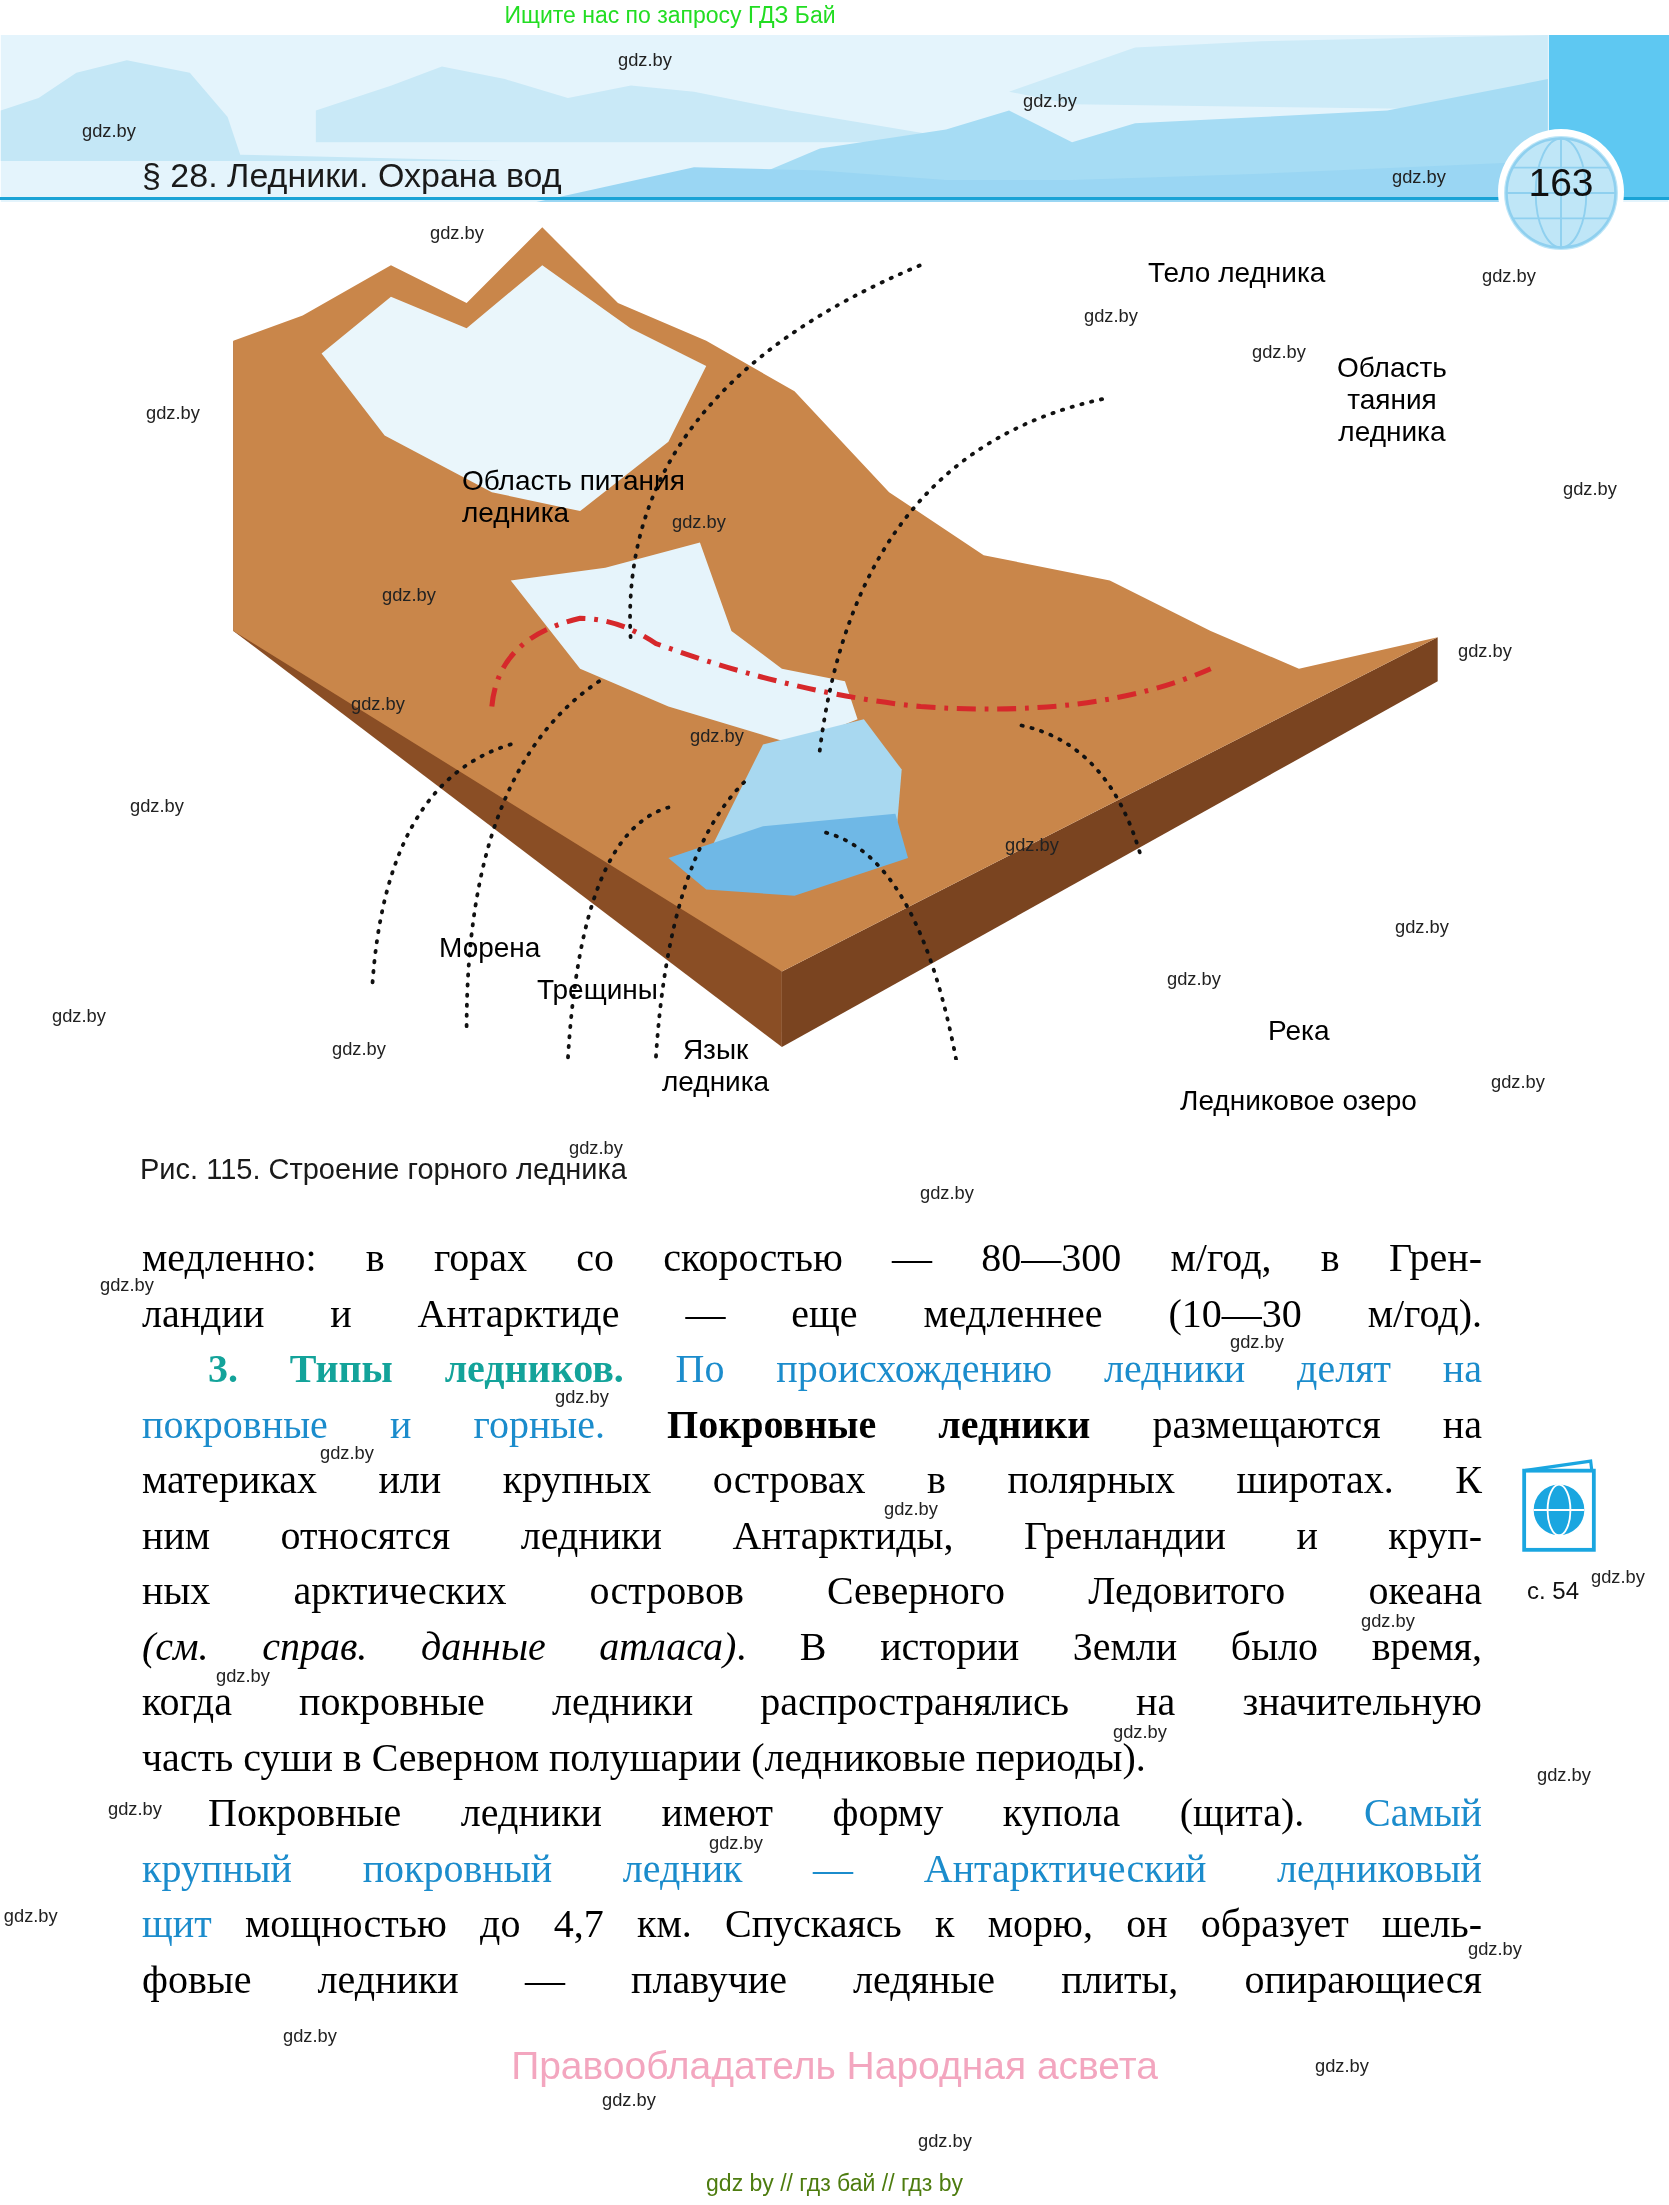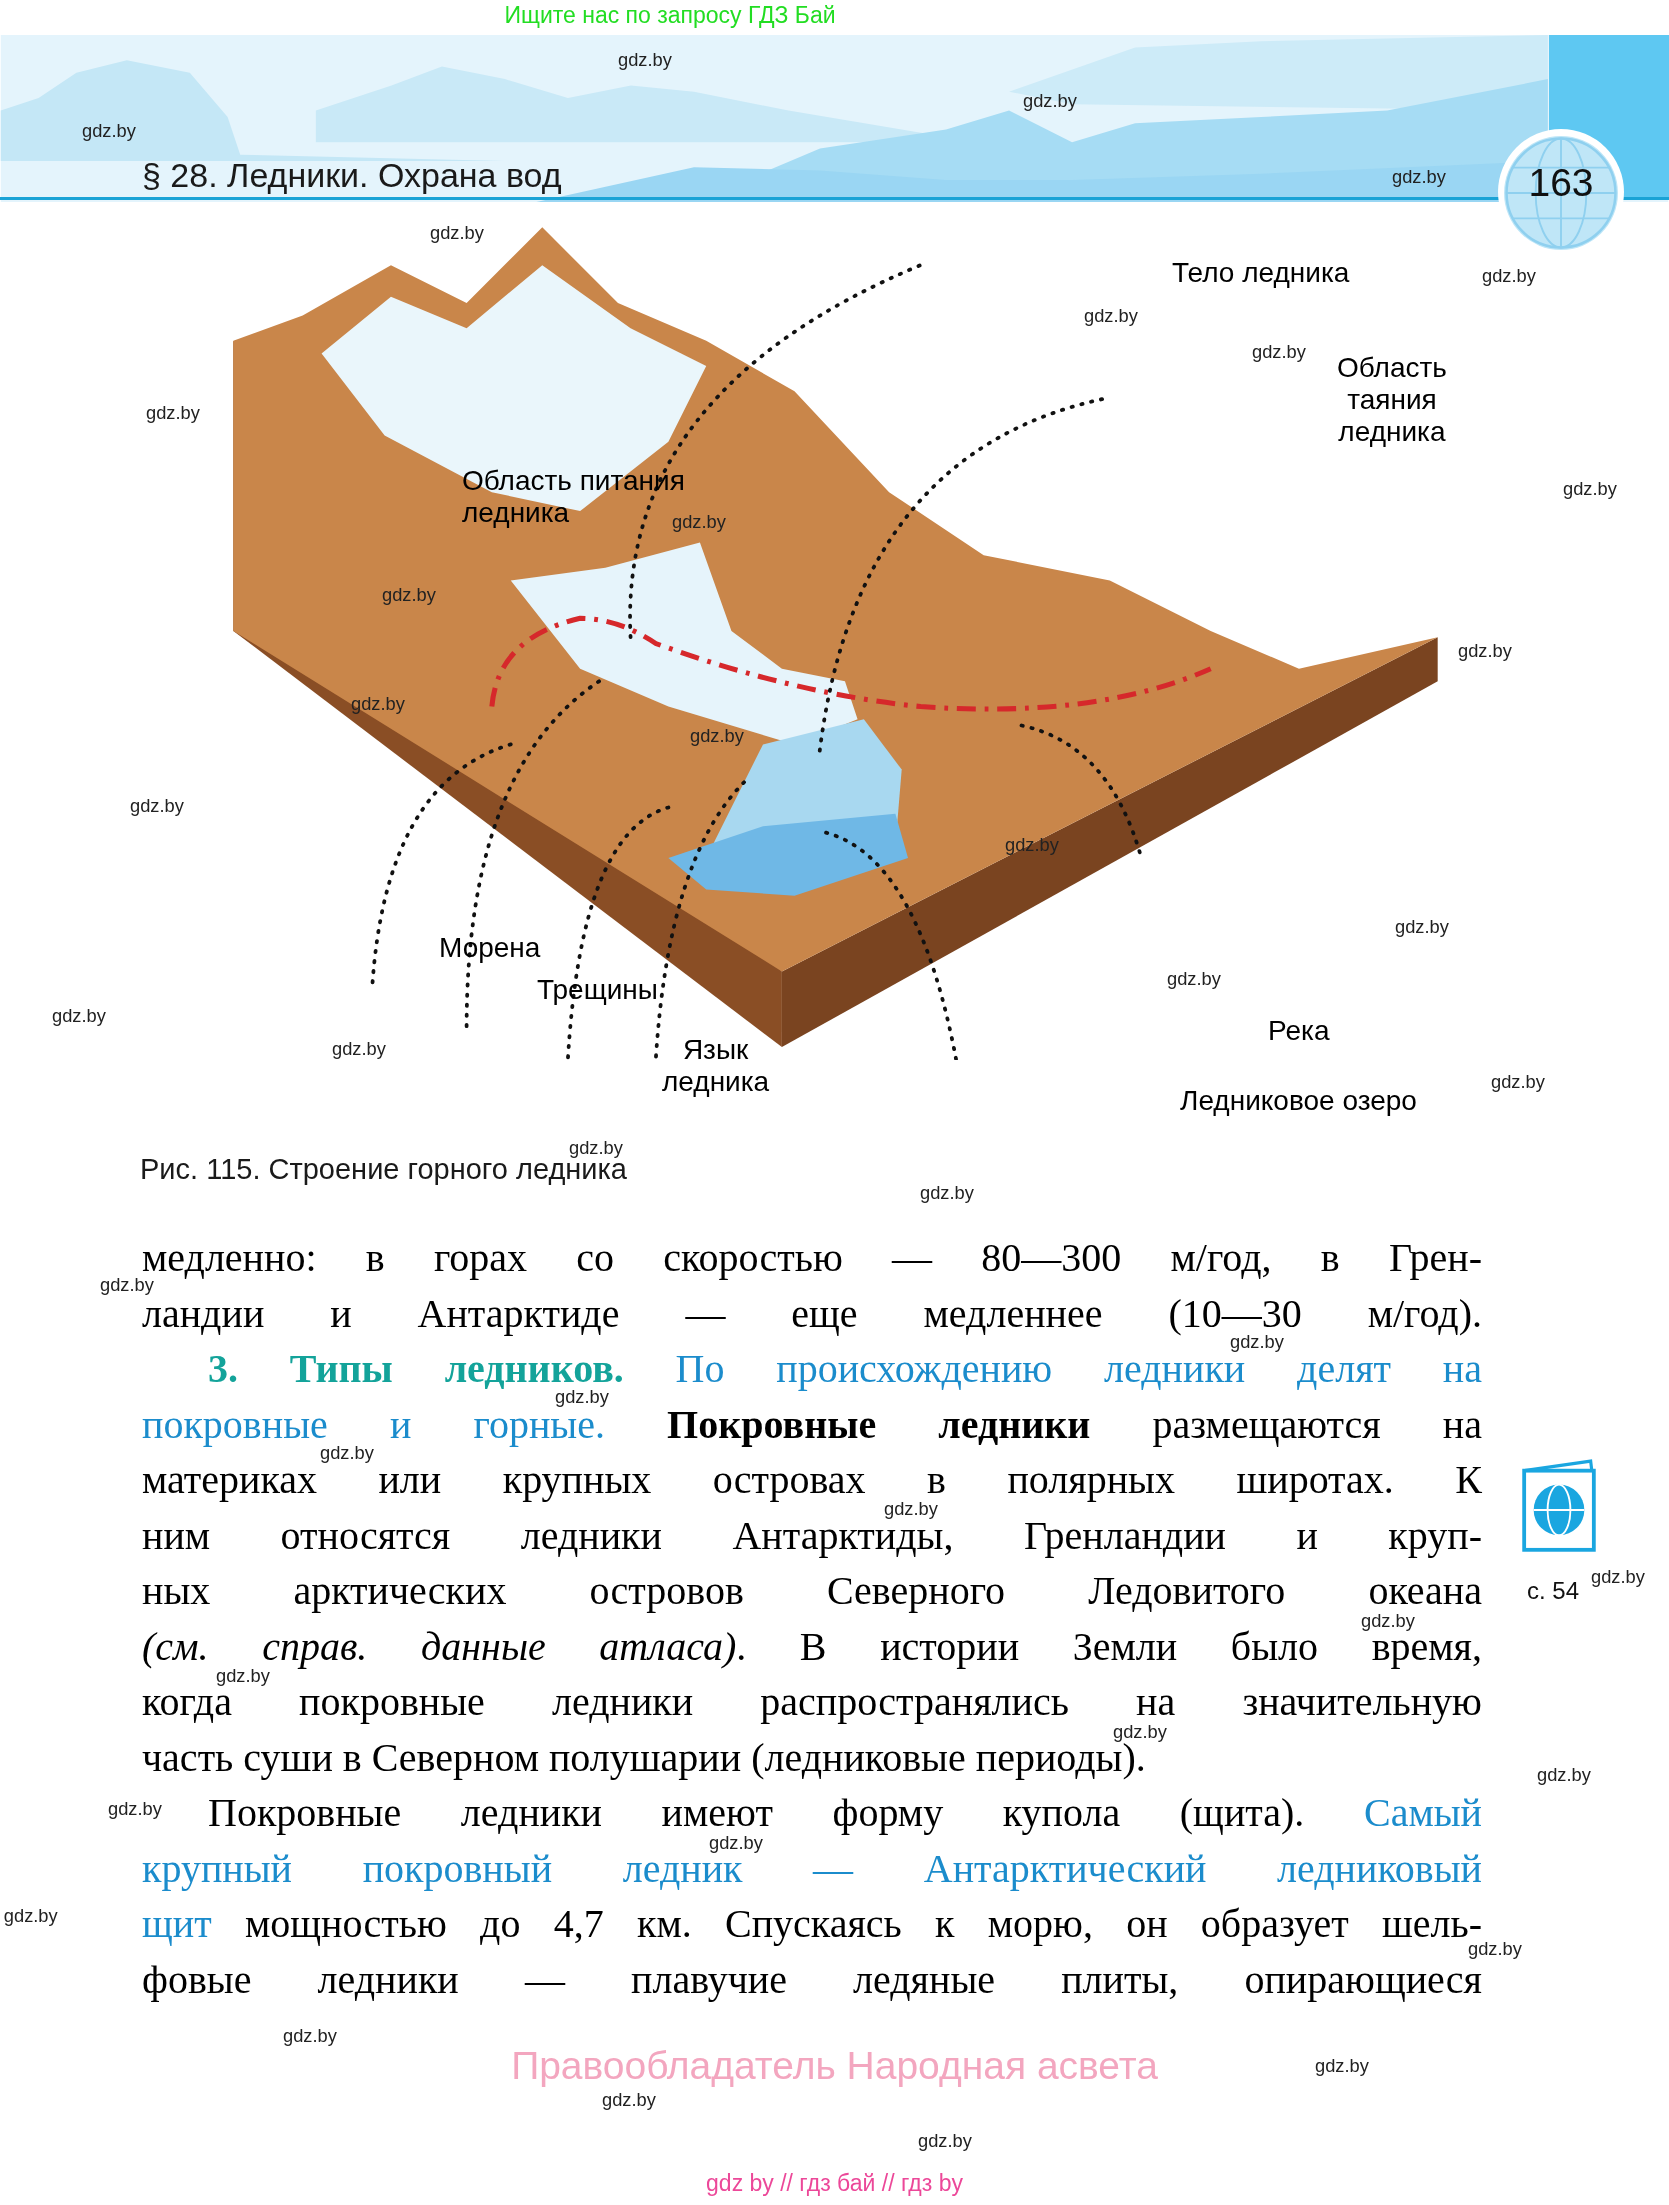--- a/index.html
+++ b/index.html
@@ -24,21 +24,21 @@
   .body-text { left:142px; width:1340px; font-family:"Liberation Serif", serif; font-size:40px; line-height:56px; text-align:justify; text-align-last:justify; }
   .teal { color:#13a39a; font-weight:bold;margin-top:44px; }
   .blue { color:#1b8ccc; }
   .bold { font-weight:bold; }
   .ital { font-style:italic; }
 
   .atlas-icon { left:1521px; top:1458px; width:76px; height:95px; }
   .atlas-ref { left:1527px; top:1577px; font-size:24px; color:#111; }
 
   .publisher { left:0; width:1669px; top:2044px; text-align:center; font-size:39px; color:#f3a6bf; }
-  .footer-links { left:0; width:1669px; top:2170px; text-align:center; font-size:23px; color:#ec4899; }
+  .footer-links { left:0; width:1669px; top:2170px; text-align:center; font-size:23px; color:#4d7c0f; }
 </style>
 </head>
 <body>
 
 <div class="abs top-banner-text">Ищите нас по запросу ГДЗ Бай</div>
 
 <div class="abs header-band">
   <svg width="1669" height="167" viewBox="0 0 2646 265">
     <rect x="0" y="0" width="2646" height="265" fill="#e4f4fc"></rect>
     <path d="M0 120 L60 100 L120 60 L200 40 L300 60 L360 130 L380 190 L800 200 L0 200 Z" fill="#c4e7f6"></path>
@@ -80,21 +80,21 @@
 
     <path d="M450 820 Q250 880 230 1210" fill="none" stroke="#111" stroke-width="6" stroke-dasharray="2 14" stroke-linecap="round"></path>
     <path d="M590 720 Q380 860 380 1270" fill="none" stroke="#111" stroke-width="6" stroke-dasharray="2 14" stroke-linecap="round"></path>
     <path d="M700 920 Q560 960 540 1330" fill="none" stroke="#111" stroke-width="6" stroke-dasharray="2 14" stroke-linecap="round"></path>
     <path d="M820 880 Q700 1000 680 1320" fill="none" stroke="#111" stroke-width="6" stroke-dasharray="2 14" stroke-linecap="round"></path>
     <path d="M640 650 Q620 260 1100 60" fill="none" stroke="#111" stroke-width="6" stroke-dasharray="2 14" stroke-linecap="round"></path>
     <path d="M940 830 Q1000 350 1400 270" fill="none" stroke="#111" stroke-width="6" stroke-dasharray="2 14" stroke-linecap="round"></path>
     <path d="M1260 790 Q1400 820 1450 1000" fill="none" stroke="#111" stroke-width="6" stroke-dasharray="2 14" stroke-linecap="round"></path>
     <path d="M950 960 Q1100 1000 1160 1340" fill="none" stroke="#111" stroke-width="6" stroke-dasharray="2 14" stroke-linecap="round"></path>
   </svg>
-  <div class="abs diag-label" style="left:921px; top:30px;margin-left:24px;">Тело ледника</div>
+  <div class="abs diag-label" style="left:921px; top:30px;">Тело ледника</div>
   <div class="abs diag-label" style="left:1110px; top:125px; text-align:center;">
     <div>Область</div>
     <div>таяния</div>
     <div>ледника</div>
   </div>
   <div class="abs diag-label" style="left:235px; top:238px; text-align:left;">
     <div>Область питания</div>
     <div>ледника</div>
   </div>
   <div class="abs diag-label" style="left:212px; top:705px;">Морена</div>

